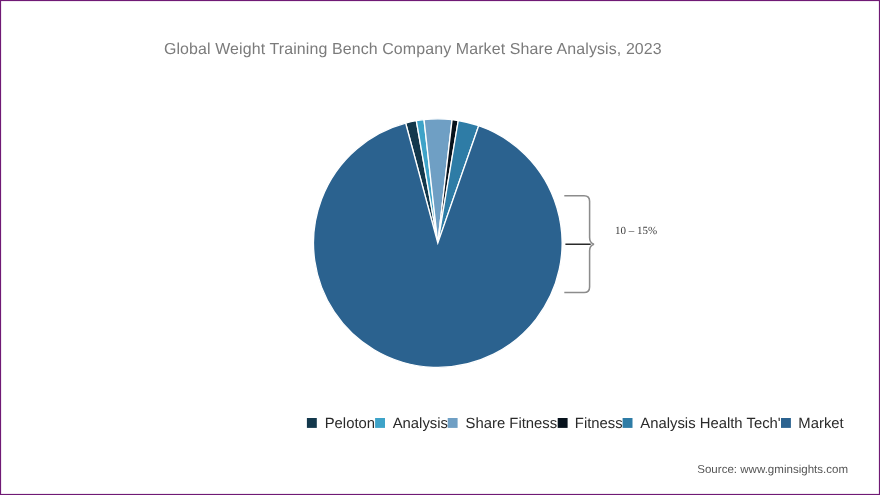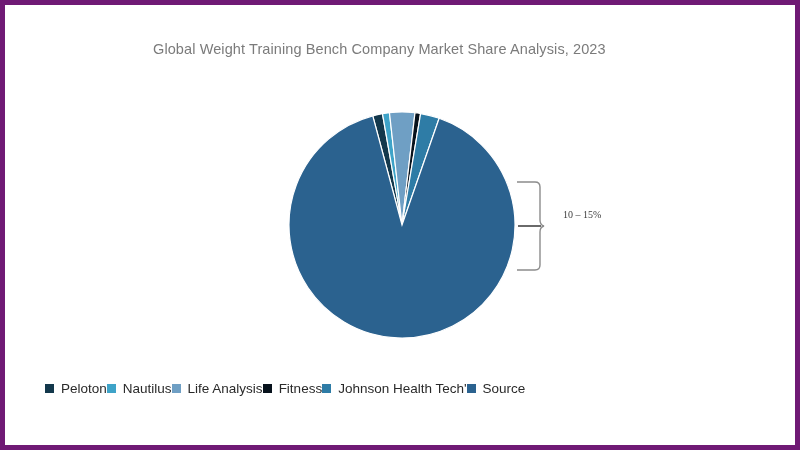--- a/index.html
+++ b/index.html
@@ -5,21 +5,21 @@
   html, body {
     margin: 0;
     padding: 0;
     background: #ffffff;
   }
   #page {
     position: relative;
     width: 800px;
     height: 450px;
     background: #ffffff;
-    border: 5px solid #701a75;
+    border: 1px solid #701a75;
     box-sizing: border-box;
     font-family: "Liberation Sans", sans-serif;
     overflow: hidden;
   }
   #chart-title {
     position: absolute;
     left: 148px;
     top: 36px;
     font-size: 14.5px;
     color: #7b7b7b;
@@ -61,21 +61,21 @@
     font-family: "Liberation Serif", serif;
   }
   #legend {
     position: absolute;
     left: 40px;
     top: 376px;
     width: 726px;
     display: flex;
     flex-direction: row;
     align-items: center;
-    justify-content: flex-start;
+    justify-content: flex-end;
   }
   .legend-item {
     display: flex;
     flex-direction: row;
     align-items: center;
     white-space: nowrap;
   }
   .legend-swatch {
     width: 9px;
     height: 9px;
@@ -124,34 +124,35 @@
 
   <div id="bracket-label">10 – 15%</div>
 
   <div id="legend">
       <div class="legend-item">
         <span class="legend-swatch" style="background: rgb(19, 56, 76);"></span>
         <span class="legend-label">Peloton</span>
       </div>
       <div class="legend-item">
         <span class="legend-swatch" style="background: rgb(62, 163, 200);"></span>
-        <span class="legend-label">Nautilus</span>
+        <span class="legend-label">Analysis</span>
       </div>
       <div class="legend-item">
         <span class="legend-swatch" style="background: rgb(111, 159, 196);"></span>
-        <span class="legend-label">Life Analysis</span>
+        <span class="legend-label">Share Fitness</span>
       </div>
       <div class="legend-item">
         <span class="legend-swatch" style="background: rgb(7, 18, 28);"></span>
         <span class="legend-label">Fitness</span>
       </div>
       <div class="legend-item">
         <span class="legend-swatch" style="background: rgb(46, 124, 166);"></span>
-        <span class="legend-label">Johnson Health Tech'</span>
+        <span class="legend-label">Analysis Health Tech'</span>
       </div>
       <div class="legend-item">
         <span class="legend-swatch" style="background: rgb(43, 98, 143);"></span>
-        <span class="legend-label">Source</span>
+        <span class="legend-label">Market</span>
       </div>
     </div>
 
+  <div id="source">Source: www.gminsights.com</div>
 
 </div>
 
 </body></html>

